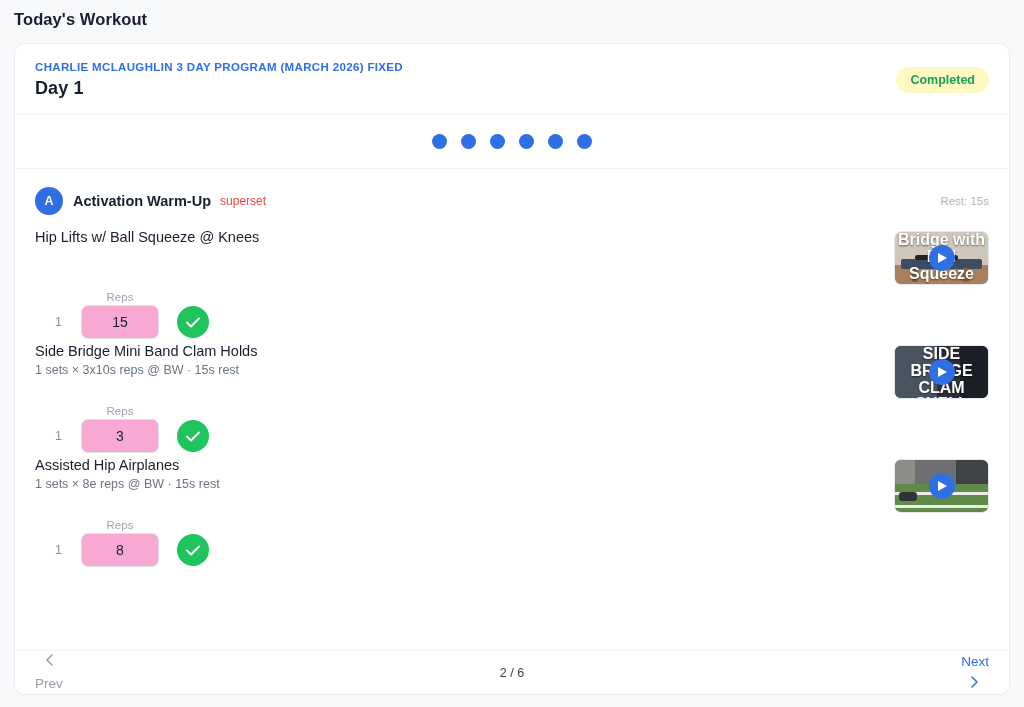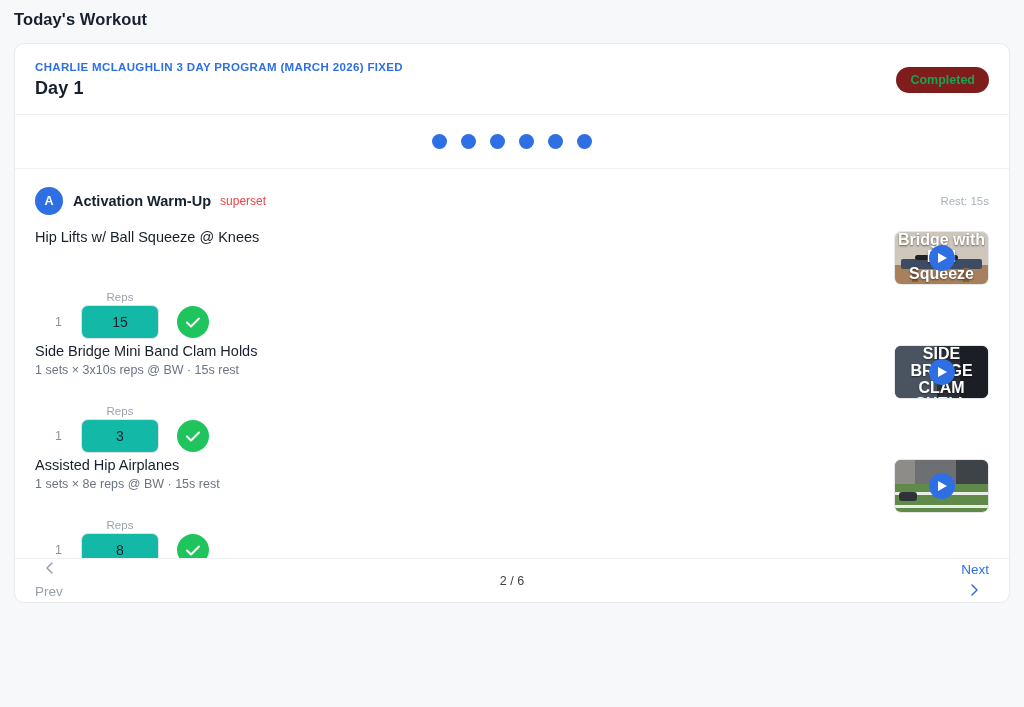--- a/index.html
+++ b/index.html
@@ -20,21 +20,21 @@
     padding: 10px 4px 0 14px;
     letter-spacing: 0.1px;
   }
 
   .workout-card {
     margin: 14px 14px 0 14px;
     background: #ffffff;
     border: 1px solid #e9ebef;
     border-radius: 10px;
     overflow: hidden;
-    height: 560px;
+    height: 652px;
     display: flex;
     flex-direction: column;
   }
 
   
   .card-header {
     display: flex;
     align-items: flex-start;
     justify-content: space-between;
     padding: 17px 20px 15px 20px;
@@ -48,21 +48,21 @@
     text-transform: uppercase;
     margin-bottom: 5px;
   }
   .day-label {
     font-size: 18px;
     font-weight: bold;
     color: #16202e;
     letter-spacing: 0.1px;
   }
   .status-badge {
-    background: #7f1d1d;
+    background: #fef9c3;
     color: #17a356;
     font-size: 12.5px;
     font-weight: bold;
     padding: 6px 14px;
     border-radius: 20px;
     margin-top: 6px;
     white-space: nowrap;
   }
 
   
@@ -225,21 +225,21 @@
   }
   .set-input {
     width: 78px;
     height: 34px;
     border: 1px solid #dfe3e9;
     border-radius: 7px;
     text-align: center;
     font-size: 14px;
     color: #16202e;
     font-family: "Liberation Sans", sans-serif;
-    background: #14b8a6;
+    background: #f9a8d4;
   }
   .check-btn {
     width: 32px;
     height: 32px;
     border-radius: 50%;
     background: #1fc45c;
     border: none;
     margin-left: 18px;
     display: flex;
     align-items: center;

